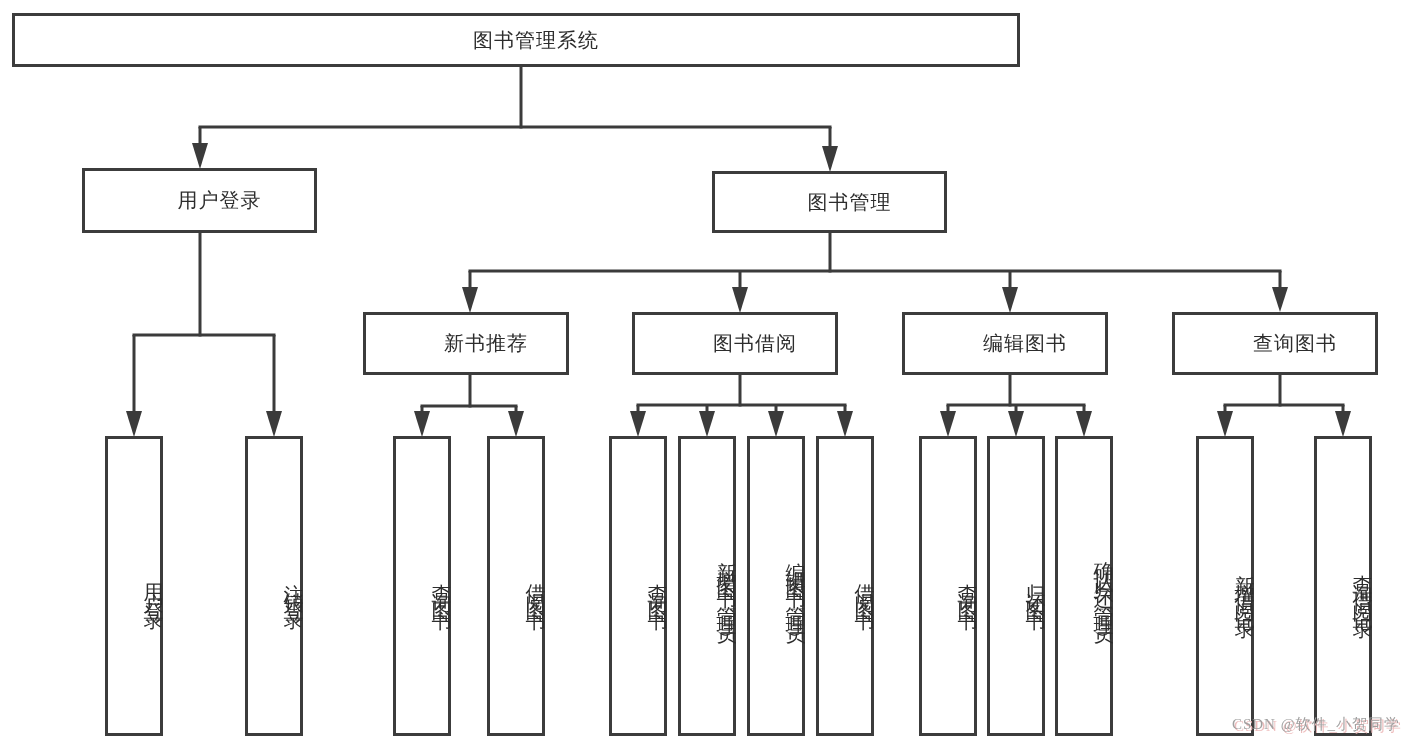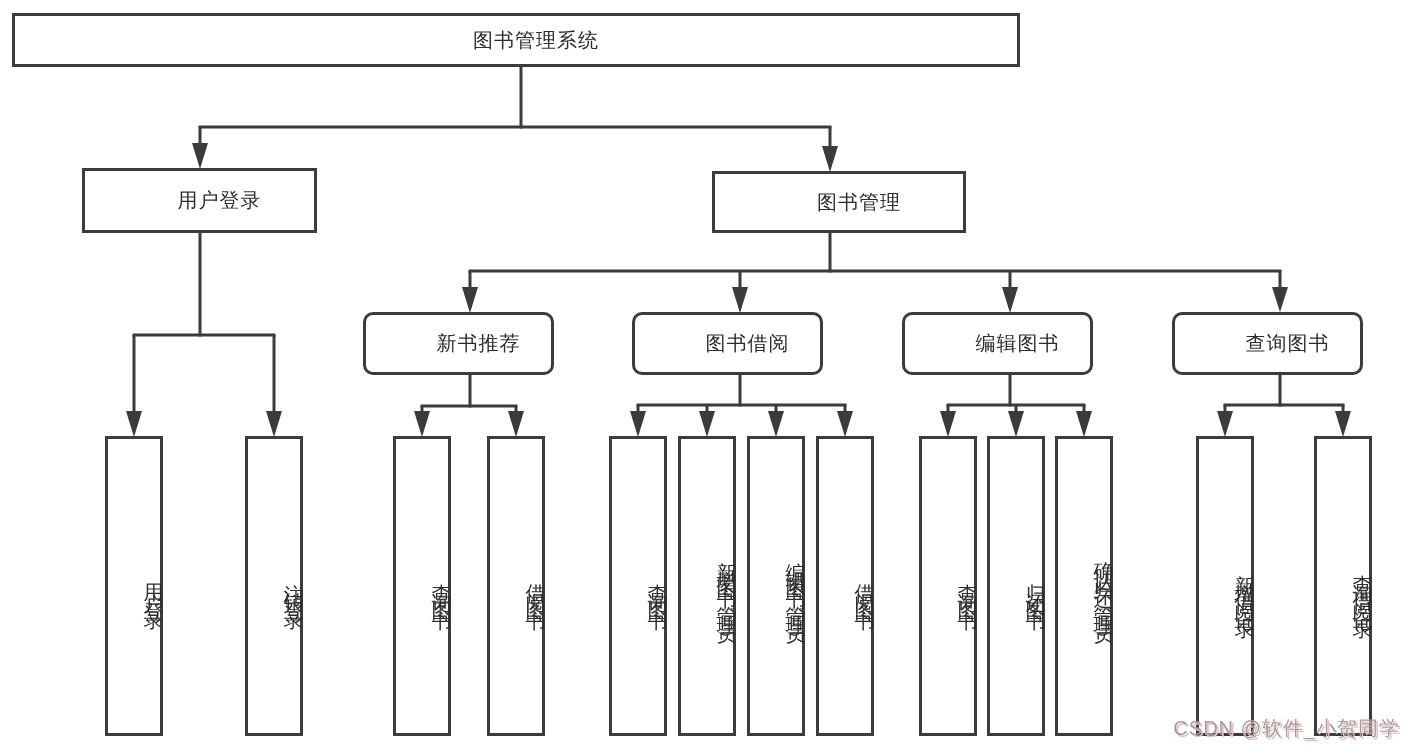--- a/index.html
+++ b/index.html
@@ -10,33 +10,33 @@
   svg.connectors polygon{fill:#3b3b3b;}
   .hbox,.vbox{position:absolute;box-sizing:border-box;background:#ffffff;border:3px solid #3c3c3c;
           display:flex;align-items:center;justify-content:center;z-index:1;color:#2d2d2d;padding-left:40px;}
   .hbox{font-size:20px;letter-spacing:1px;}
   .vbox{font-size:20px;}
   .vbox span{writing-mode:vertical-rl;text-orientation:mixed;letter-spacing:9px;line-height:1;}
   
   .n-root{left:12px;top:13px;width:1008px;height:54px;}
   
   .n-userlogin{left:82px;top:168px;width:235px;height:65px;}
-  .n-bookmgmt{left:712px;top:171px;width:254px;height:62px;}
+  .n-bookmgmt{left:712px;top:171px;width:235px;height:62px;}
   
-  .l3{top:312px;width:191px;height:63px;border-radius:10px;}
+  .l3{top:312px;width:206px;height:63px;}
   .n-newrec{left:363px;} .n-borrowmod{left:632px;} .n-current{left:902px;} .n-records{left:1172px;}
   
   .l4{top:436px;width:58px;height:300px;}
   .p1a{left:105px;} .p1b{left:245px;}
   .p2a{left:393px;} .p2b{left:487px;}
   .p3a{left:609px;} .p3b{left:678px;} .p3c{left:747px;} .p3d{left:816px;}
   .p4a{left:919px;} .p4b{left:987px;} .p4c{left:1055px;}
   .p5a{left:1196px;} .p5b{left:1314px;}
-  .watermark{position:absolute;right:5px;top:715px;z-index:2;font-size:20px;color:#a0a0a0;
-          text-shadow:2px 2px 0 #eebcbc;letter-spacing:1px;}
+  .watermark{position:absolute;right:5px;top:715px;z-index:2;font-size:15px;color:#a0a0a0;
+          text-shadow:2px 2px 0 #eebcbc;letter-spacing:1px;font-family:Liberation Serif, serif;}
 </style>
 </head>
 <body>
 
 <div class="canvas">
 
   <svg class="connectors" width="1405" height="747">
 
     <g>
       <line x1="521" y1="66" x2="521" y2="128.5"></line>

